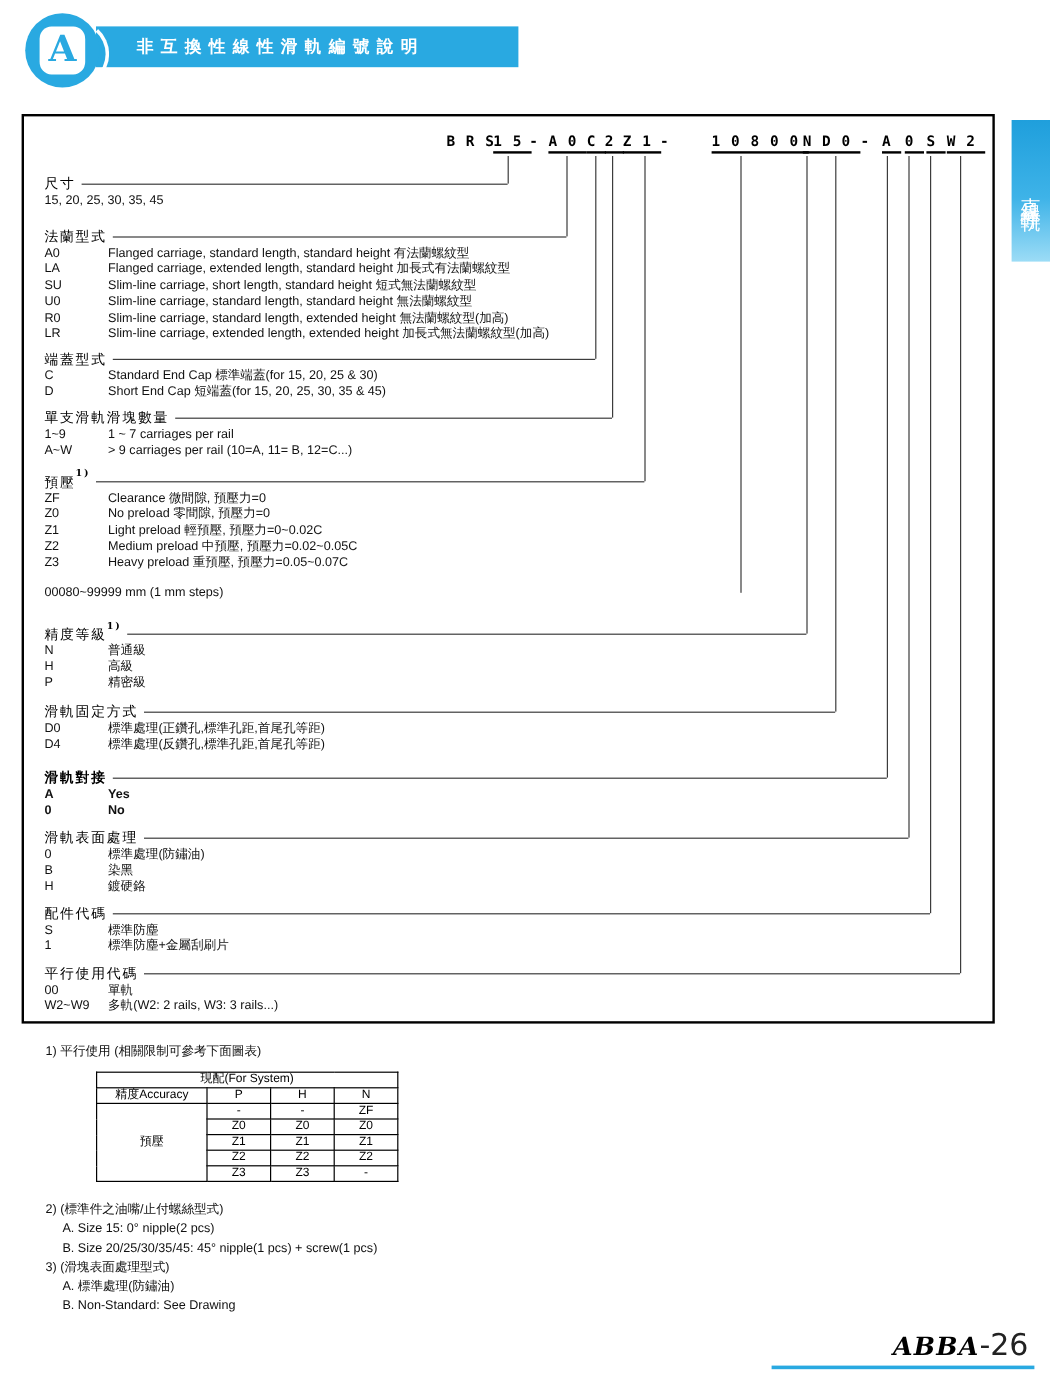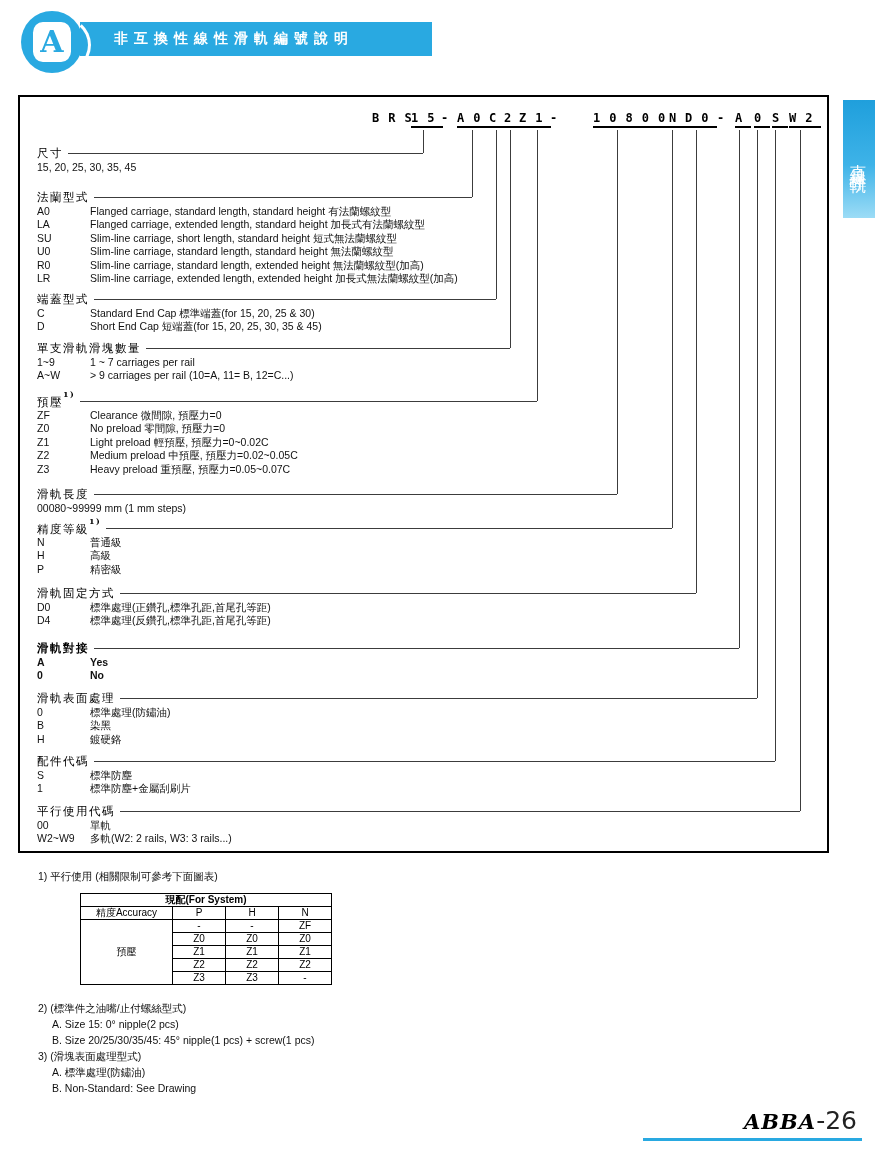--- a/index.html
+++ b/index.html
@@ -72,21 +72,21 @@
 
   table.sys{
     position:absolute;left:80px;top:893px;border-collapse:collapse;
     font-size:10px;color:#000;
   }
   table.sys th,table.sys td{
     border:1px solid #000;text-align:center;padding:0 3px;height:12px;line-height:12px;
     font-weight:normal;
   }
   table.sys .c1{width:85px;} table.sys .c{width:46px;}
-  table.sys .ttl{font-weight:bold;}
+  table.sys .ttl{font-weight:normal;}
 
   
   .brand{position:absolute;top:1106px;right:18px;white-space:nowrap;}
   .brand-name{
     font-family:"DejaVu Serif", serif;font-weight:bold;font-style:italic;
     font-size:21px;color:#000;letter-spacing:1px;
   }
   .brand-page{font-family:"DejaVu Sans", sans-serif;font-size:25px;color:#222;}
   .brand-rule{position:absolute;left:643px;top:1138px;width:219px;height:3px;background:var(--accent);}
 </style>
@@ -228,24 +228,20 @@
               <span class="sec-desc">Medium preload 中預壓, 預壓力=0.02~0.05C</span>
             </div>
             <div class="sec-item">
               <span class="sec-code">Z3</span>
               <span class="sec-desc">Heavy preload 重預壓, 預壓力=0.05~0.07C</span>
             </div>
           </div>
         </div>
         <div class="vline" style="left: 597px; height: 364px;"></div>
         <div class="section" style="top: 390px; width: 580px;">
-          <div class="sec-head">
-            <span class="sec-label">滑軌長度</span>
-            <span class="sec-line"></span>
-          </div>
           <div class="sec-items">
             <div class="sec-item">
               <span class="sec-desc">00080~99999 mm (1 mm steps)</span>
             </div>
           </div>
         </div>
         <div class="vline" style="left: 652px; height: 398px;"></div>
         <div class="section" style="top: 424px; width: 635px;">
           <div class="sec-head">
             <span class="sec-label">精度等級<span class="sec-sup">1)</span></span>

